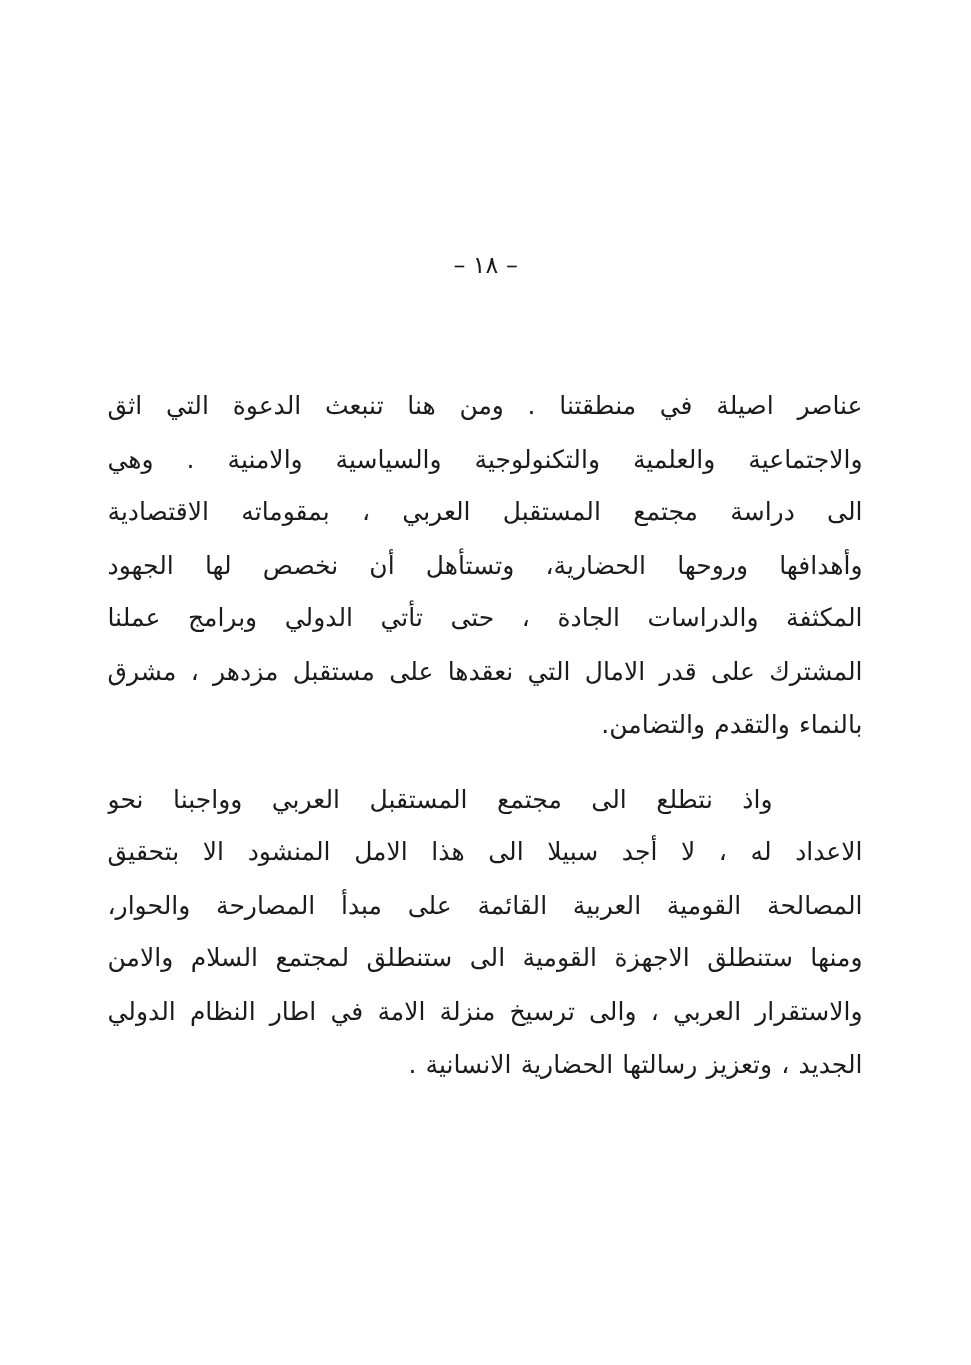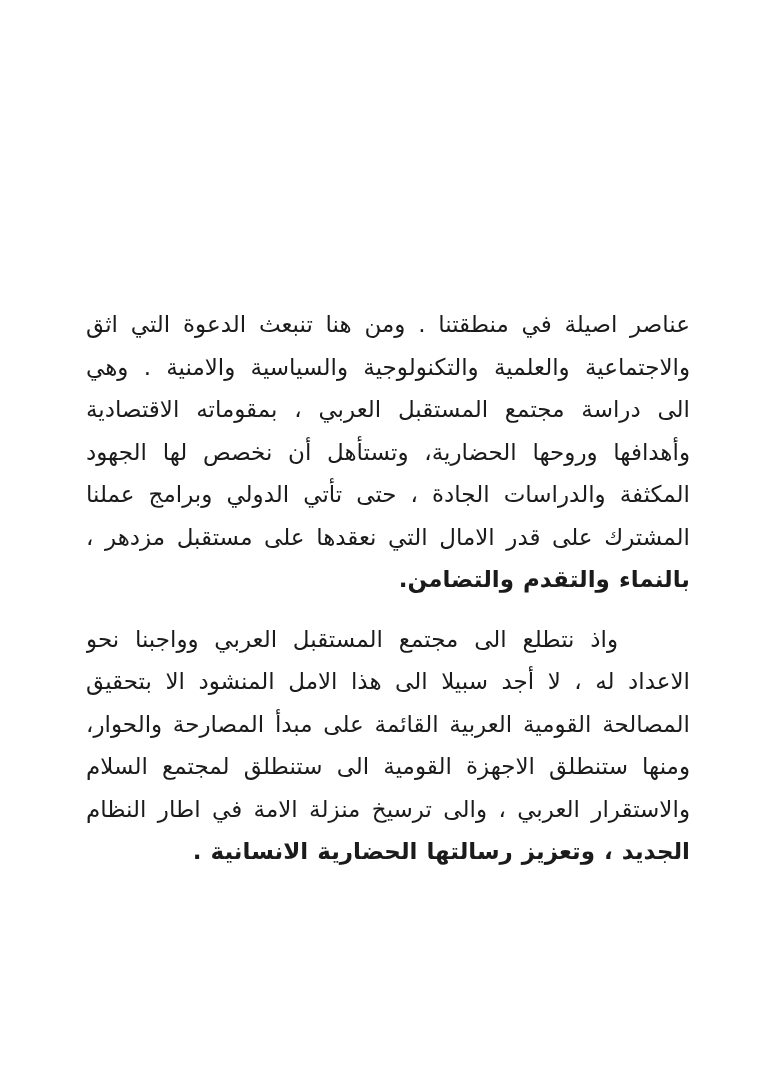--- a/index.html
+++ b/index.html
@@ -26,51 +26,51 @@
     font-size: 19px;
     letter-spacing: 1px;
     color: #1b1b1b;
     direction: rtl;
   }
   .text-block {
     position: absolute;
     top: 303px;
     right: 87px;
     width: 604px;
-    font-size: 23px;
+    font-size: 20px;
     direction: rtl;
   }
   .paragraph {
     margin: 0;
   }
   .paragraph.second {
     margin-top: 17px;
   }
   .line {
     height: 42.5px;
     line-height: 42.5px;
     overflow: hidden;
     text-align: justify;
     text-align-last: justify;
     word-spacing: 1px;
   }
   .line.lastline {
     text-align: left;
     text-align-last: right;
-    font-weight: bold;
   }
   .line.indent {
     text-indent: 72px;
   }
 </style>
 </head>
 <body>
 
 <div class="page">
 
+  <div class="page-number">– ١٨ –</div>
 
   <div class="text-block">
 
     <div class="paragraph first">
       <div class="line">عناصر اصيلة في منطقتنا .  ومن هنا تنبعث الدعوة التي اثق</div>
       <div class="line">والاجتماعية والعلمية والتكنولوجية والسياسية والامنية . وهي</div>
       <div class="line">الى دراسة مجتمع المستقبل العربي ، بمقوماته الاقتصادية</div>
       <div class="line">وأهدافها وروحها الحضارية، وتستأهل أن نخصص لها الجهود</div>
       <div class="line">المكثفة والدراسات الجادة ، حتى تأتي الدولي وبرامج عملنا</div>
       <div class="line">المشترك على قدر الامال التي نعقدها على مستقبل مزدهر ، مشرق</div>

